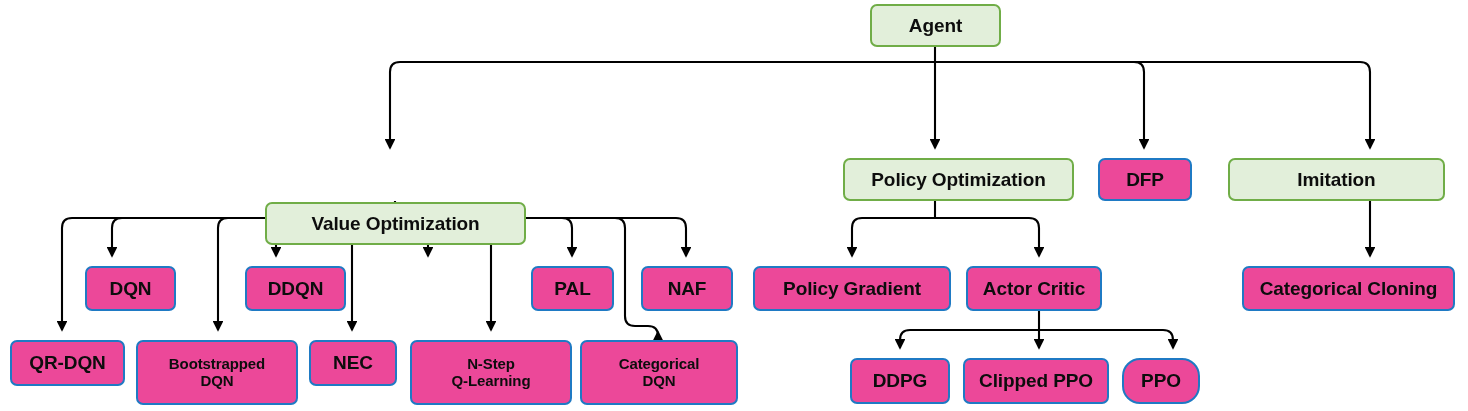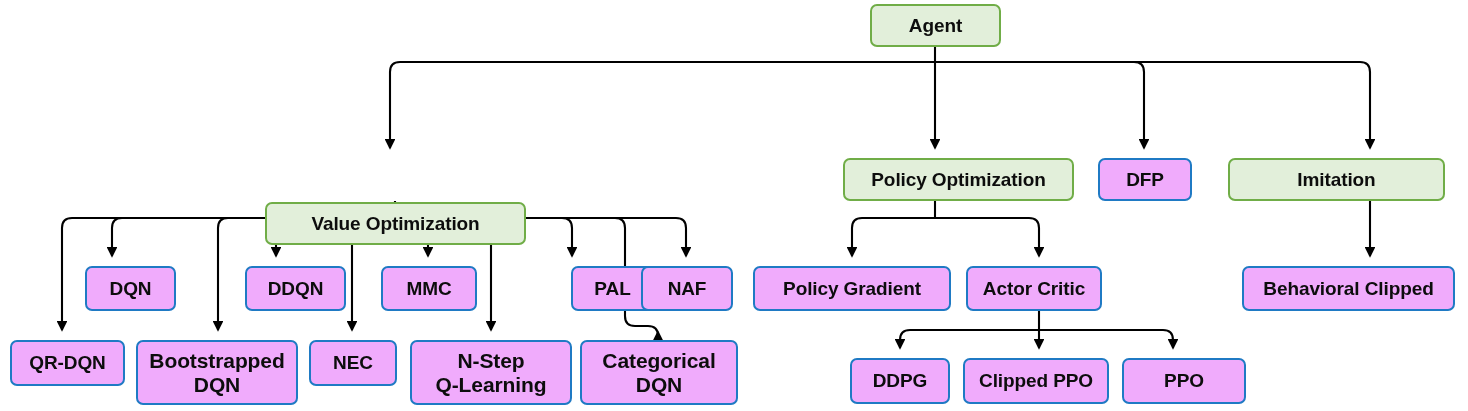--- a/index.html
+++ b/index.html
@@ -38,26 +38,26 @@
     z-index: 5;
     white-space: pre-line;
     letter-spacing: -0.1px;
   }
   .node.green {
     background: #e2efda;
     border: 2.5px solid #70ad47;
     font-size: 19px;
   }
   .node.blue {
-    background: #f0abfc;
+    background: #ec4899;
     border: 2.5px solid #1f7ac4;
     font-size: 19px;
   }
   .node.small {
-    font-size: 21px;
+    font-size: 15px;
   }
 </style>
 </head>
 <body>
 
 <div id="diagram-root">
 
   <svg id="edge-layer" viewBox="0 0 1468 411" xmlns="http://www.w3.org/2000/svg">
     <defs>
       <marker id="arrow" viewBox="0 0 10 10" refX="8.4" refY="5" markerWidth="5.2" markerHeight="5.2" orient="auto-start-reverse">
@@ -102,35 +102,34 @@
 
   <div class="node green" style="left:870px; top:4px; width:131px; height:43px;">Agent</div>
 
   <div class="node green" style="left:265px; top:158px; width:261px; height:43px;margin-top:44px;">Value Optimization</div>
   <div class="node green" style="left:820px; top:158px; width:231px; height:43px;margin-left:23px;">Policy Optimization</div>
   <div class="node blue" style="left:1098px; top:158px; width:94px; height:43px;">DFP</div>
   <div class="node green" style="left:1228px; top:158px; width:217px; height:43px;">Imitation</div>
 
   <div class="node blue" style="left:85px; top:266px; width:91px; height:45px;">DQN</div>
   <div class="node blue" style="left:245px; top:266px; width:101px; height:45px;">DDQN</div>
-  <div class="node blue" style="left:381px; top:266px; width:96px; height:45px;">MMC</div>
-  <div class="node blue" style="left:531px; top:266px; width:83px; height:45px;margin-left:40px;">PAL</div>
+  <div class="node blue" style="left:531px; top:266px; width:83px; height:45px;">PAL</div>
   <div class="node blue" style="left:641px; top:266px; width:92px; height:45px;">NAF</div>
 
   <div class="node blue" style="left:10px; top:340px; width:115px; height:46px;">QR-DQN</div>
   <div class="node blue small" style="left:136px; top:340px; width:162px; height:65px;">Bootstrapped
 DQN</div>
   <div class="node blue" style="left:309px; top:340px; width:88px; height:46px;">NEC</div>
   <div class="node blue small" style="left:410px; top:340px; width:162px; height:65px;">N-Step
 Q-Learning</div>
   <div class="node blue small" style="left:580px; top:340px; width:158px; height:65px;">Categorical
 DQN</div>
 
   <div class="node blue" style="left:753px; top:266px; width:198px; height:45px;">Policy Gradient</div>
   <div class="node blue" style="left:966px; top:266px; width:136px; height:45px;">Actor Critic</div>
 
   <div class="node blue" style="left:850px; top:358px; width:100px; height:46px;">DDPG</div>
   <div class="node blue" style="left:963px; top:358px; width:146px; height:46px;">Clipped PPO</div>
-  <div class="node blue" style="left:1122px; top:358px; width:124px; height:46px;">PPO</div>
+  <div class="node blue" style="left:1122px; top:358px; width:78px; height:46px;border-radius:18px;">PPO</div>
 
-  <div class="node blue" style="left:1242px; top:266px; width:213px; height:45px;">Behavioral Clipped</div>
+  <div class="node blue" style="left:1242px; top:266px; width:213px; height:45px;">Categorical Cloning</div>
 
 </div>
 
 </body></html>

